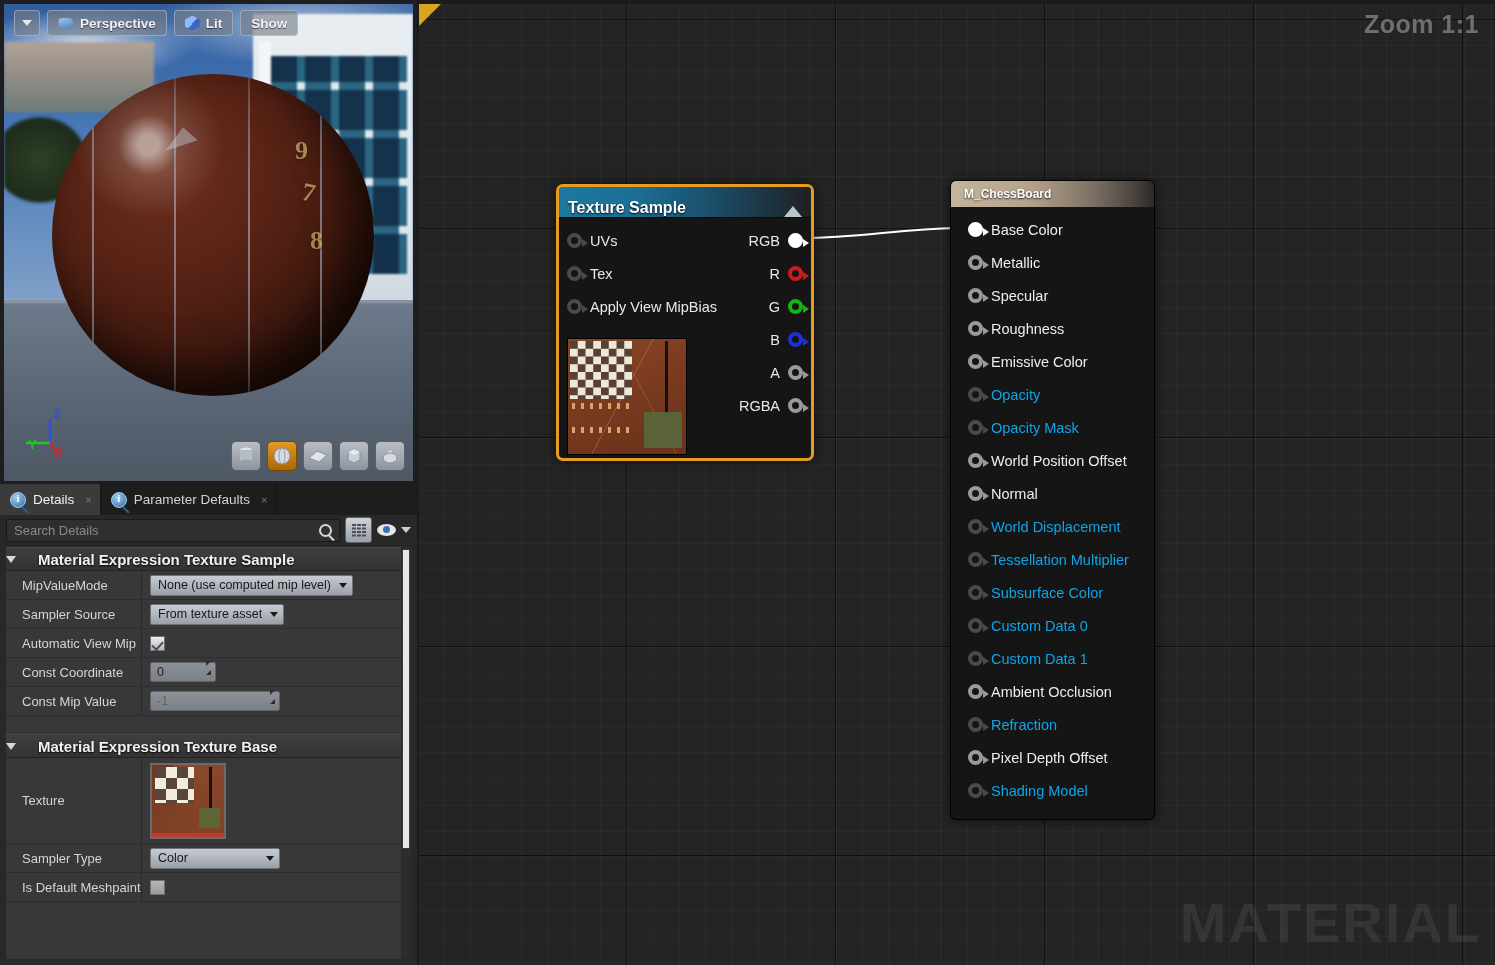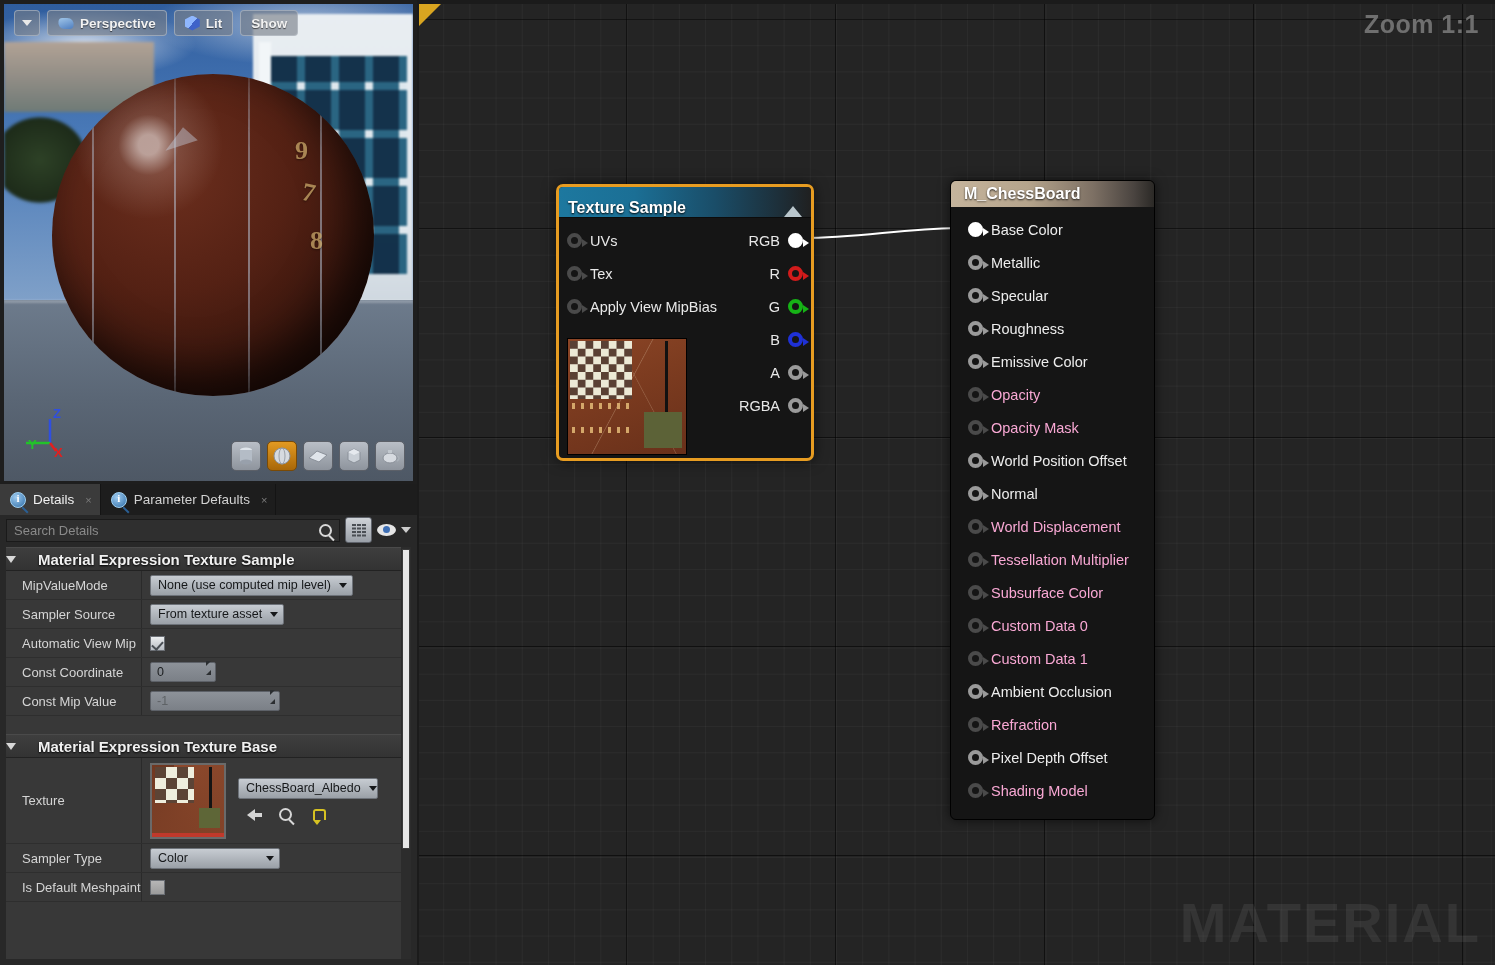--- a/index.html
+++ b/index.html
@@ -430,25 +430,25 @@
     background: #151515;
     border: 1px solid #000;
     box-shadow: 0 0 12px rgba(0,0,0,.6);
     z-index: 3;
   }
   #mat-header {
     height: 26px; border-radius: 5px 5px 0 0;
     background: linear-gradient(90deg, #c5b49c 0%, #b5a48c 38%, #7d7064 70%, #4a4440 90%, #2b2926 100%);
     display: flex; align-items: center; padding-left: 13px;
   }
-  #mat-title { color: #fff; font-size: 16px; font-weight: bold; text-shadow: 0 1px 2px rgba(0,0,0,.8); }
+  #mat-title { color: #fff; font-size: 12px; font-weight: bold; text-shadow: 0 1px 2px rgba(0,0,0,.8); }
   #mat-body { padding: 6px 0 12px 0; }
   .mrow { display: flex; align-items: center; gap: 8px; height: 33px; padding-left: 17px; }
   .mlabel { color: #ededed; font-size: 14.5px; }
-  .mlabel.off { color: #f9a8d4; }
+  .mlabel.off { color: #0ea5e9; }
 
   
   #wire-svg { position: absolute; left: 0; top: 0; width: 100%; height: 100%; pointer-events: none; z-index: 2; }
 </style>
 </head>
 <body>
 
 <div id="root">
 
   <div id="left-col">
@@ -639,37 +639,20 @@
 
           <div id="tex-row">
             <div class="plabel" style="align-self:stretch;">Texture</div>
             <div class="pval" style="align-items:center; gap:12px;">
               <div class="texthumb">
                 <div class="tb-board"></div>
                 <div class="tb-stick"></div>
                 <div class="tb-green"></div>
                 <div class="tb-red"></div>
               </div>
-              <div style="display:flex; flex-direction:column; gap:7px;">
-                <div class="combo" style="width:140px;">
-                  <span>ChessBoard_Albedo</span>
-                  <span class="cdn"></span>
-                </div>
-                <div style="display:flex; align-items:center; gap:16px; padding-left:4px;">
-                  <span class="icon-flat">
-                      <span class="arrow-left"></span>
-                    </span>
-                  <span class="icon-flat">
-                      <span class="mag" style="border-color:#d6d6d6;"></span>
-                    </span>
-                  <span class="icon-flat">
-                      <span class="ic-undo"></span>
-                    </span>
-                </div>
-              </div>
             </div>
           </div>
 
           <div class="prow">
             <div class="plabel">Sampler Type</div>
             <div class="pval">
               <div class="combo" style="width:130px;">
                 <span>Color</span>
                 <span class="cdn"></span>
               </div>

